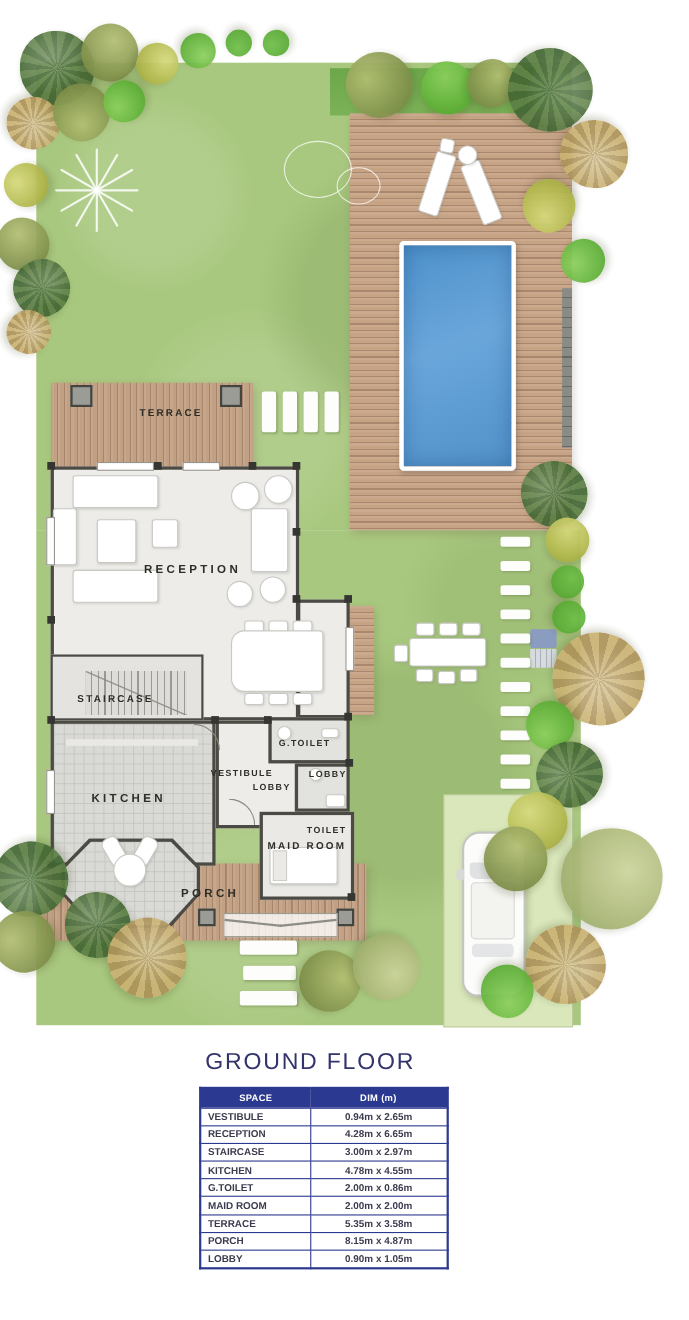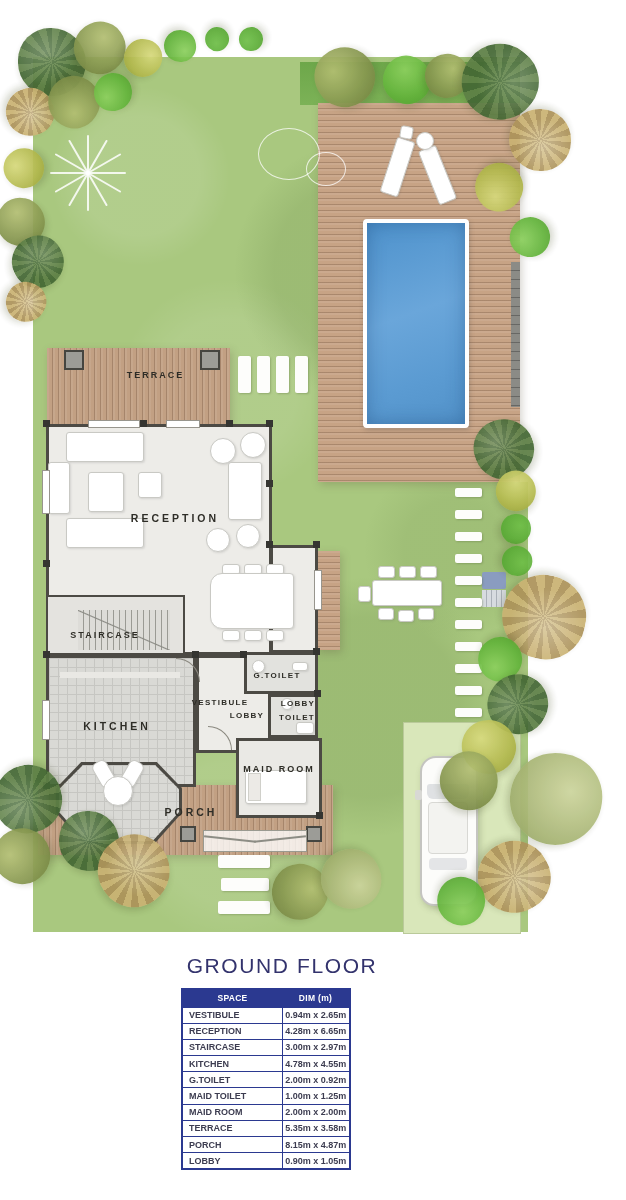--- a/index.html
+++ b/index.html
@@ -41,21 +41,21 @@
   .t-fern{background:radial-gradient(circle at 40% 35%, rgba(255,255,255,.22), transparent 55%),repeating-conic-gradient(#5d7f45 0 14deg, #446834 14deg 28deg)}
   .t-tan{background:radial-gradient(circle at 45% 40%, rgba(255,255,255,.30), transparent 55%),repeating-conic-gradient(#cab273 0 13deg, #ad935a 13deg 26deg)}
   .t-lightolive{background:radial-gradient(circle at 40% 35%, #ccd49c, #a9b676 60%, #90a15e)}
   .stone{position:absolute;background:#fdfdfb;border-radius:2px;box-shadow:1px 1px 2px rgba(90,110,60,.35)}
   .spoke{position:absolute;left:0;top:50%;width:100%;height:2px;background:rgba(255,255,255,.85);border-radius:2px}
   .sketch-circle{position:absolute;border:1.5px solid rgba(255,255,255,.75);border-radius:50%;z-index:5}
   
   .car-body{position:absolute;inset:0;background:#fcfcfa;border:2px solid #c4c4c0;border-radius:16px 16px 14px 14px;box-shadow:2px 3px 6px rgba(90,100,70,.3)}
   
   .title{position:absolute;left:156px;top:954px;width:252px;text-align:center;font-size:21px;letter-spacing:1.6px;color:#33336d;font-weight:500}
-  table.dims{position:absolute;left:181px;top:988px;width:170px;border-collapse:collapse;background:#fff;border:2px solid #2b3990}
+  table.dims{position:absolute;left:181px;top:988px;width:227px;border-collapse:collapse;background:#fff;border:2px solid #2b3990}
   table.dims th{background:#2b3990;color:#fff;font-size:8.5px;font-weight:bold;height:18px;letter-spacing:.3px}
   table.dims td{border:1.5px solid #2b3990;font-size:9px;font-weight:bold;color:#3c3c50;height:16.2px}
   td.space{text-align:left;padding-left:6px;width:100px}
   td.dim{text-align:center}
 </style>
 </head>
 <body>
 
 <div class="abs" style="left:0;top:0;width:626px;height:950px">
 
@@ -251,21 +251,21 @@
     </div>
 
   <div class="lbl" style="left:118px;top:370px;width:75px">TERRACE</div>
   <div class="lbl big" style="left:125px;top:512px;width:100px">RECEPTION</div>
   <div class="lbl" style="left:60px;top:630px;width:90px">STAIRCASE</div>
   <div class="lbl big" style="left:72px;top:720px;width:90px">KITCHEN</div>
   <div class="lbl small" style="left:180px;top:698px;width:80px">VESTIBULE</div>
   <div class="lbl small" style="left:212px;top:711px;width:70px">LOBBY</div>
   <div class="lbl small" style="left:246px;top:671px;width:62px">G.TOILET</div>
   <div class="lbl small" style="left:276px;top:699px;width:44px">LOBBY</div>
-  <div class="lbl small" style="left:272px;top:713px;width:50px">TOILET</div>
+  <div class="lbl small" style="left:272px;top:750px;width:50px">TOILET</div>
   <div class="lbl" style="left:236px;top:764px;width:86px">MAID ROOM</div>
   <div class="lbl big" style="left:160px;top:806px;width:62px">PORCH</div>
 </div>
 
 <h2 class="title">GROUND FLOOR</h2>
 
 <table class="dims">
   <thead>
     <tr>
       <th>SPACE</th>
@@ -284,25 +284,21 @@
     <tr>
         <td class="space">STAIRCASE</td>
         <td class="dim">3.00m x 2.97m</td>
       </tr>
     <tr>
         <td class="space">KITCHEN</td>
         <td class="dim">4.78m x 4.55m</td>
       </tr>
     <tr>
         <td class="space">G.TOILET</td>
-        <td class="dim">2.00m x 0.92m</td>
-      </tr>
-    <tr>
-        <td class="space">MAID TOILET</td>
-        <td class="dim">1.00m x 1.25m</td>
+        <td class="dim">2.00m x 0.86m</td>
       </tr>
     <tr>
         <td class="space">MAID ROOM</td>
         <td class="dim">2.00m x 2.00m</td>
       </tr>
     <tr>
         <td class="space">TERRACE</td>
         <td class="dim">5.35m x 3.58m</td>
       </tr>
     <tr>

